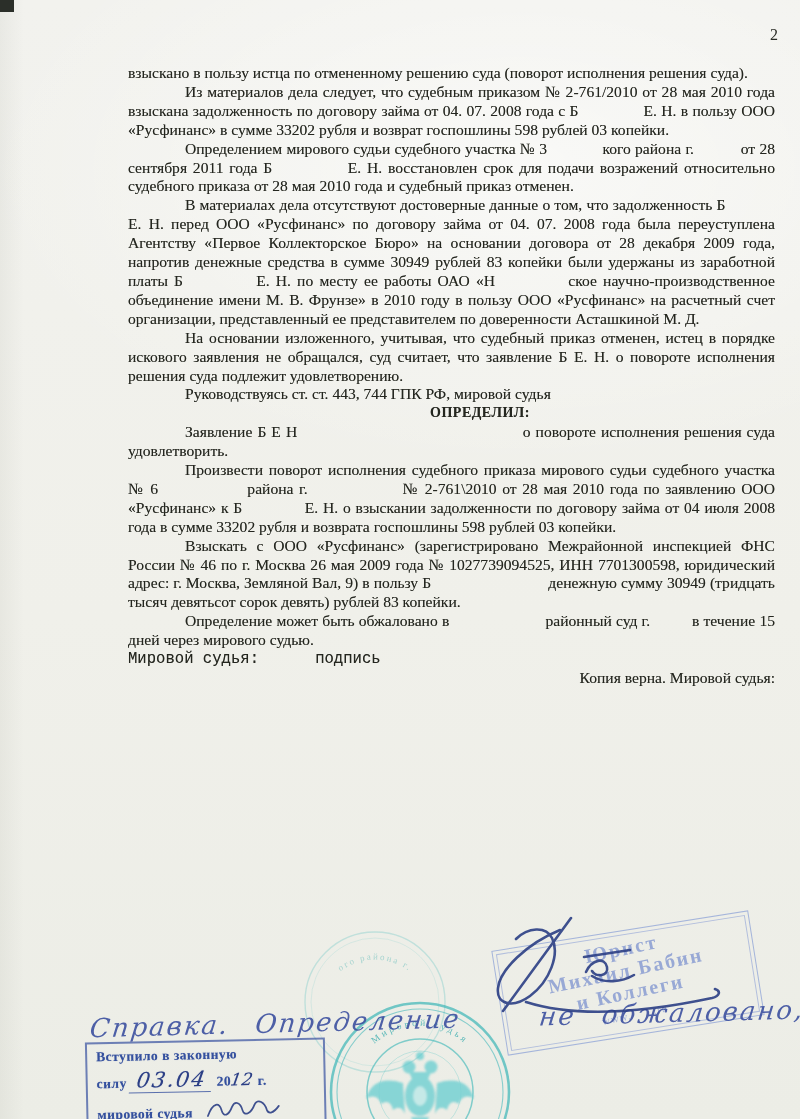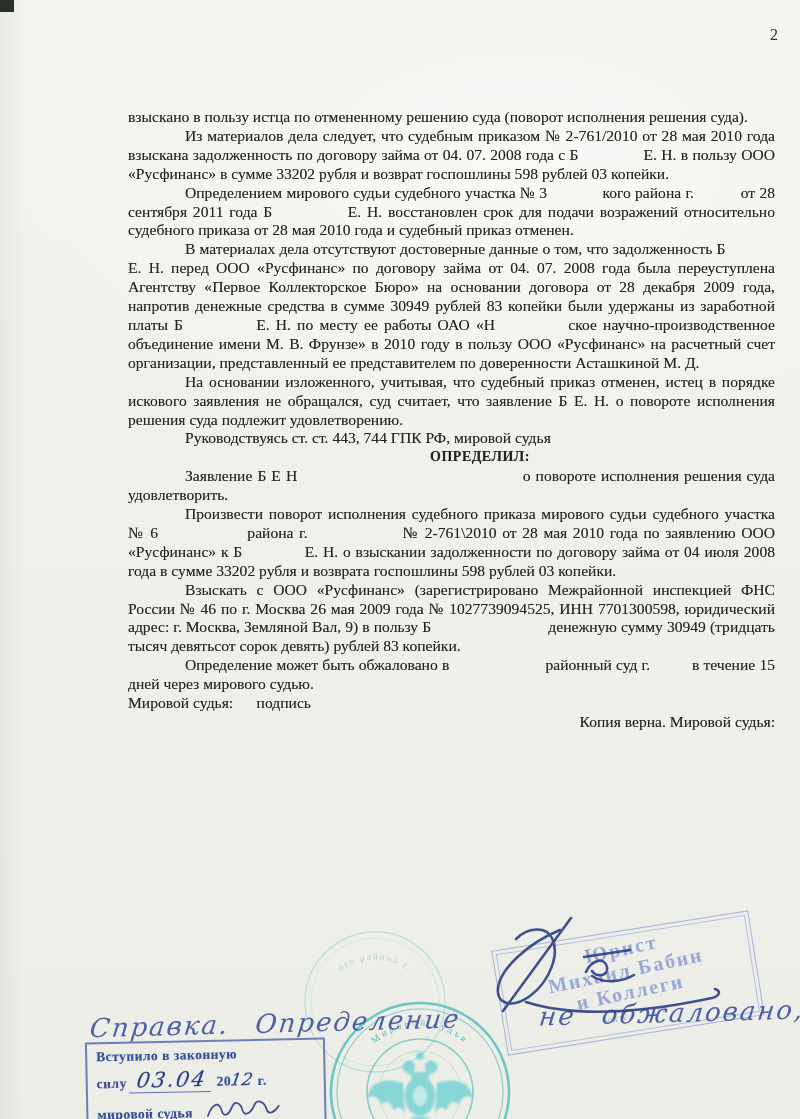--- a/index.html
+++ b/index.html
@@ -14,23 +14,23 @@
   }
   .corner-mark{position:absolute;left:0;top:0;width:14px;height:12px;background:#2b2f29;filter:blur(.6px);}
   .page-num{position:absolute;left:770px;top:26px;font-size:16px;color:#2a2c26;}
   .doc{
     position:absolute;left:128px;top:64px;width:647px;
     font-size:15.6px;line-height:18.9px;text-align:justify;
     text-shadow:0 0 .5px rgba(35,38,32,.45);
     z-index:1;
   }
   .doc p{margin:0;text-indent:57px;}
-  .doc p.flush{text-indent:0;margin-top:44px;}
+  .doc p.flush{text-indent:0;}
   .ruling-head{margin:12px 0 14px;text-align:center;text-indent:0;font-weight:bold;letter-spacing:.5px;font-size:14px;}
-  .sig{margin-top:15px;text-indent:0 !important;text-align:left;}
+  .sig{margin-top:15px;text-indent:0 !important;text-align:left;font-family:Liberation Mono, monospace;}
   .sig2{text-indent:0 !important;text-align:right;}
   
   .seal-faint{position:absolute;left:297px;top:924px;z-index:2;opacity:.55;}
   .seal-main{position:absolute;left:308px;top:980px;z-index:4;opacity:.88;}
   .lawyer-stamp{
     position:absolute;left:498px;top:930px;width:258px;height:104px;z-index:3;
     transform:rotate(-9deg);border:1.5px solid rgba(152,170,216,.85);
     color:rgba(148,164,212,.95);text-align:center;
   }
   .lawyer-stamp::before{content:"";position:absolute;inset:3px;border:1px solid rgba(152,170,216,.7);}

